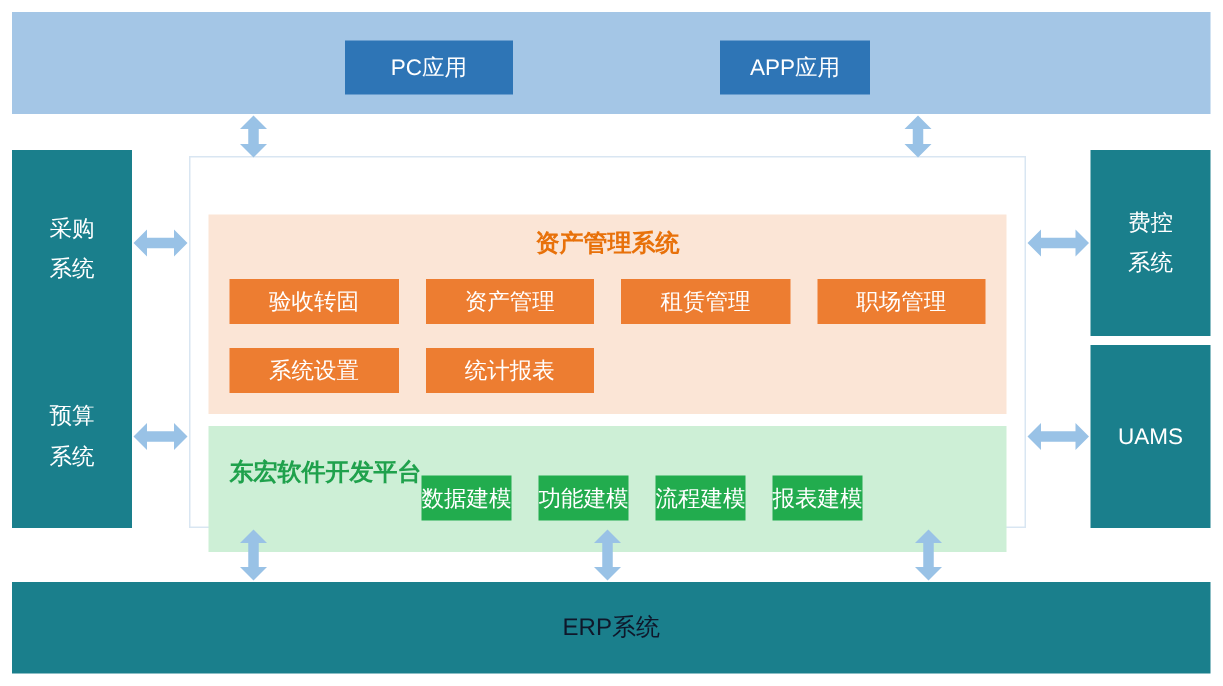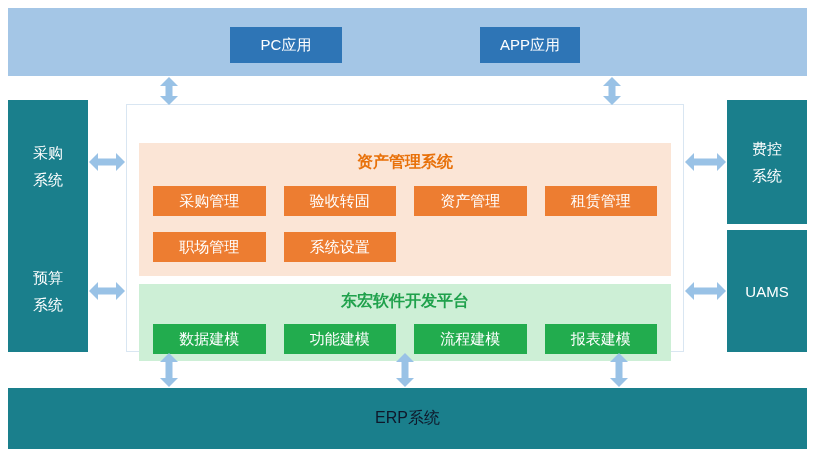--- a/index.html
+++ b/index.html
@@ -33,21 +33,21 @@
   .box-uams{left:727px;top:230px;height:122px;}
 
   .center{position:absolute;left:126px;top:104px;width:558px;height:248px;background:#fff;
     border:1px solid #D9E6F2;display:flex;flex-direction:column;padding:8px 12px;gap:8px;}
 
   .asset-section{flex:1;background:var(--orange-bg);padding:9px 14px 14px;display:flex;flex-direction:column;margin-top:30px;}
   .asset-title{text-align:center;color:var(--orange-title);font-weight:bold;font-size:16px;}
   .asset-grid{margin-top:13px;flex:1;display:grid;grid-template-columns:repeat(4,1fr);
     gap:16px 18px;align-content:center;}
 
-  .dev-section{height:98px;background:var(--green-bg);padding:7px 14px;display:flex;flex-direction:column;}
+  .dev-section{height:98px;background:var(--green-bg);padding:21px 14px;display:flex;flex-direction:row;}
   .dev-title{text-align:center;color:var(--green-title);font-weight:bold;font-size:16px;}
   .dev-grid{margin-top:12px;display:grid;grid-template-columns:repeat(4,1fr);gap:18px;}
 
   .chip{height:30px;display:flex;align-items:center;justify-content:center;color:#fff;font-size:15px;}
   .chip-orange{background:var(--orange);}
   .chip-green{background:var(--green);}
 
   .erp-bar{position:absolute;left:8px;top:388px;width:799px;height:61px;background:var(--teal);
     color:#0f172a;display:flex;align-items:center;justify-content:center;font-size:16px;}
 
@@ -98,26 +98,26 @@
   </div>
   <div class="side-box box-uams">
     <span class="lbl">UAMS</span>
   </div>
 
   <div class="center">
 
     <div class="asset-section">
       <div class="asset-title">资产管理系统</div>
       <div class="asset-grid">
-        <div class="chip chip-orange">采购管理</div>
         <div class="chip chip-orange">验收转固</div>
         <div class="chip chip-orange">资产管理</div>
         <div class="chip chip-orange">租赁管理</div>
         <div class="chip chip-orange">职场管理</div>
         <div class="chip chip-orange">系统设置</div>
+        <div class="chip chip-orange">统计报表</div>
       </div>
     </div>
 
     <div class="dev-section">
       <div class="dev-title">东宏软件开发平台</div>
       <div class="dev-grid">
         <div class="chip chip-green">数据建模</div>
         <div class="chip chip-green">功能建模</div>
         <div class="chip chip-green">流程建模</div>
         <div class="chip chip-green">报表建模</div>

